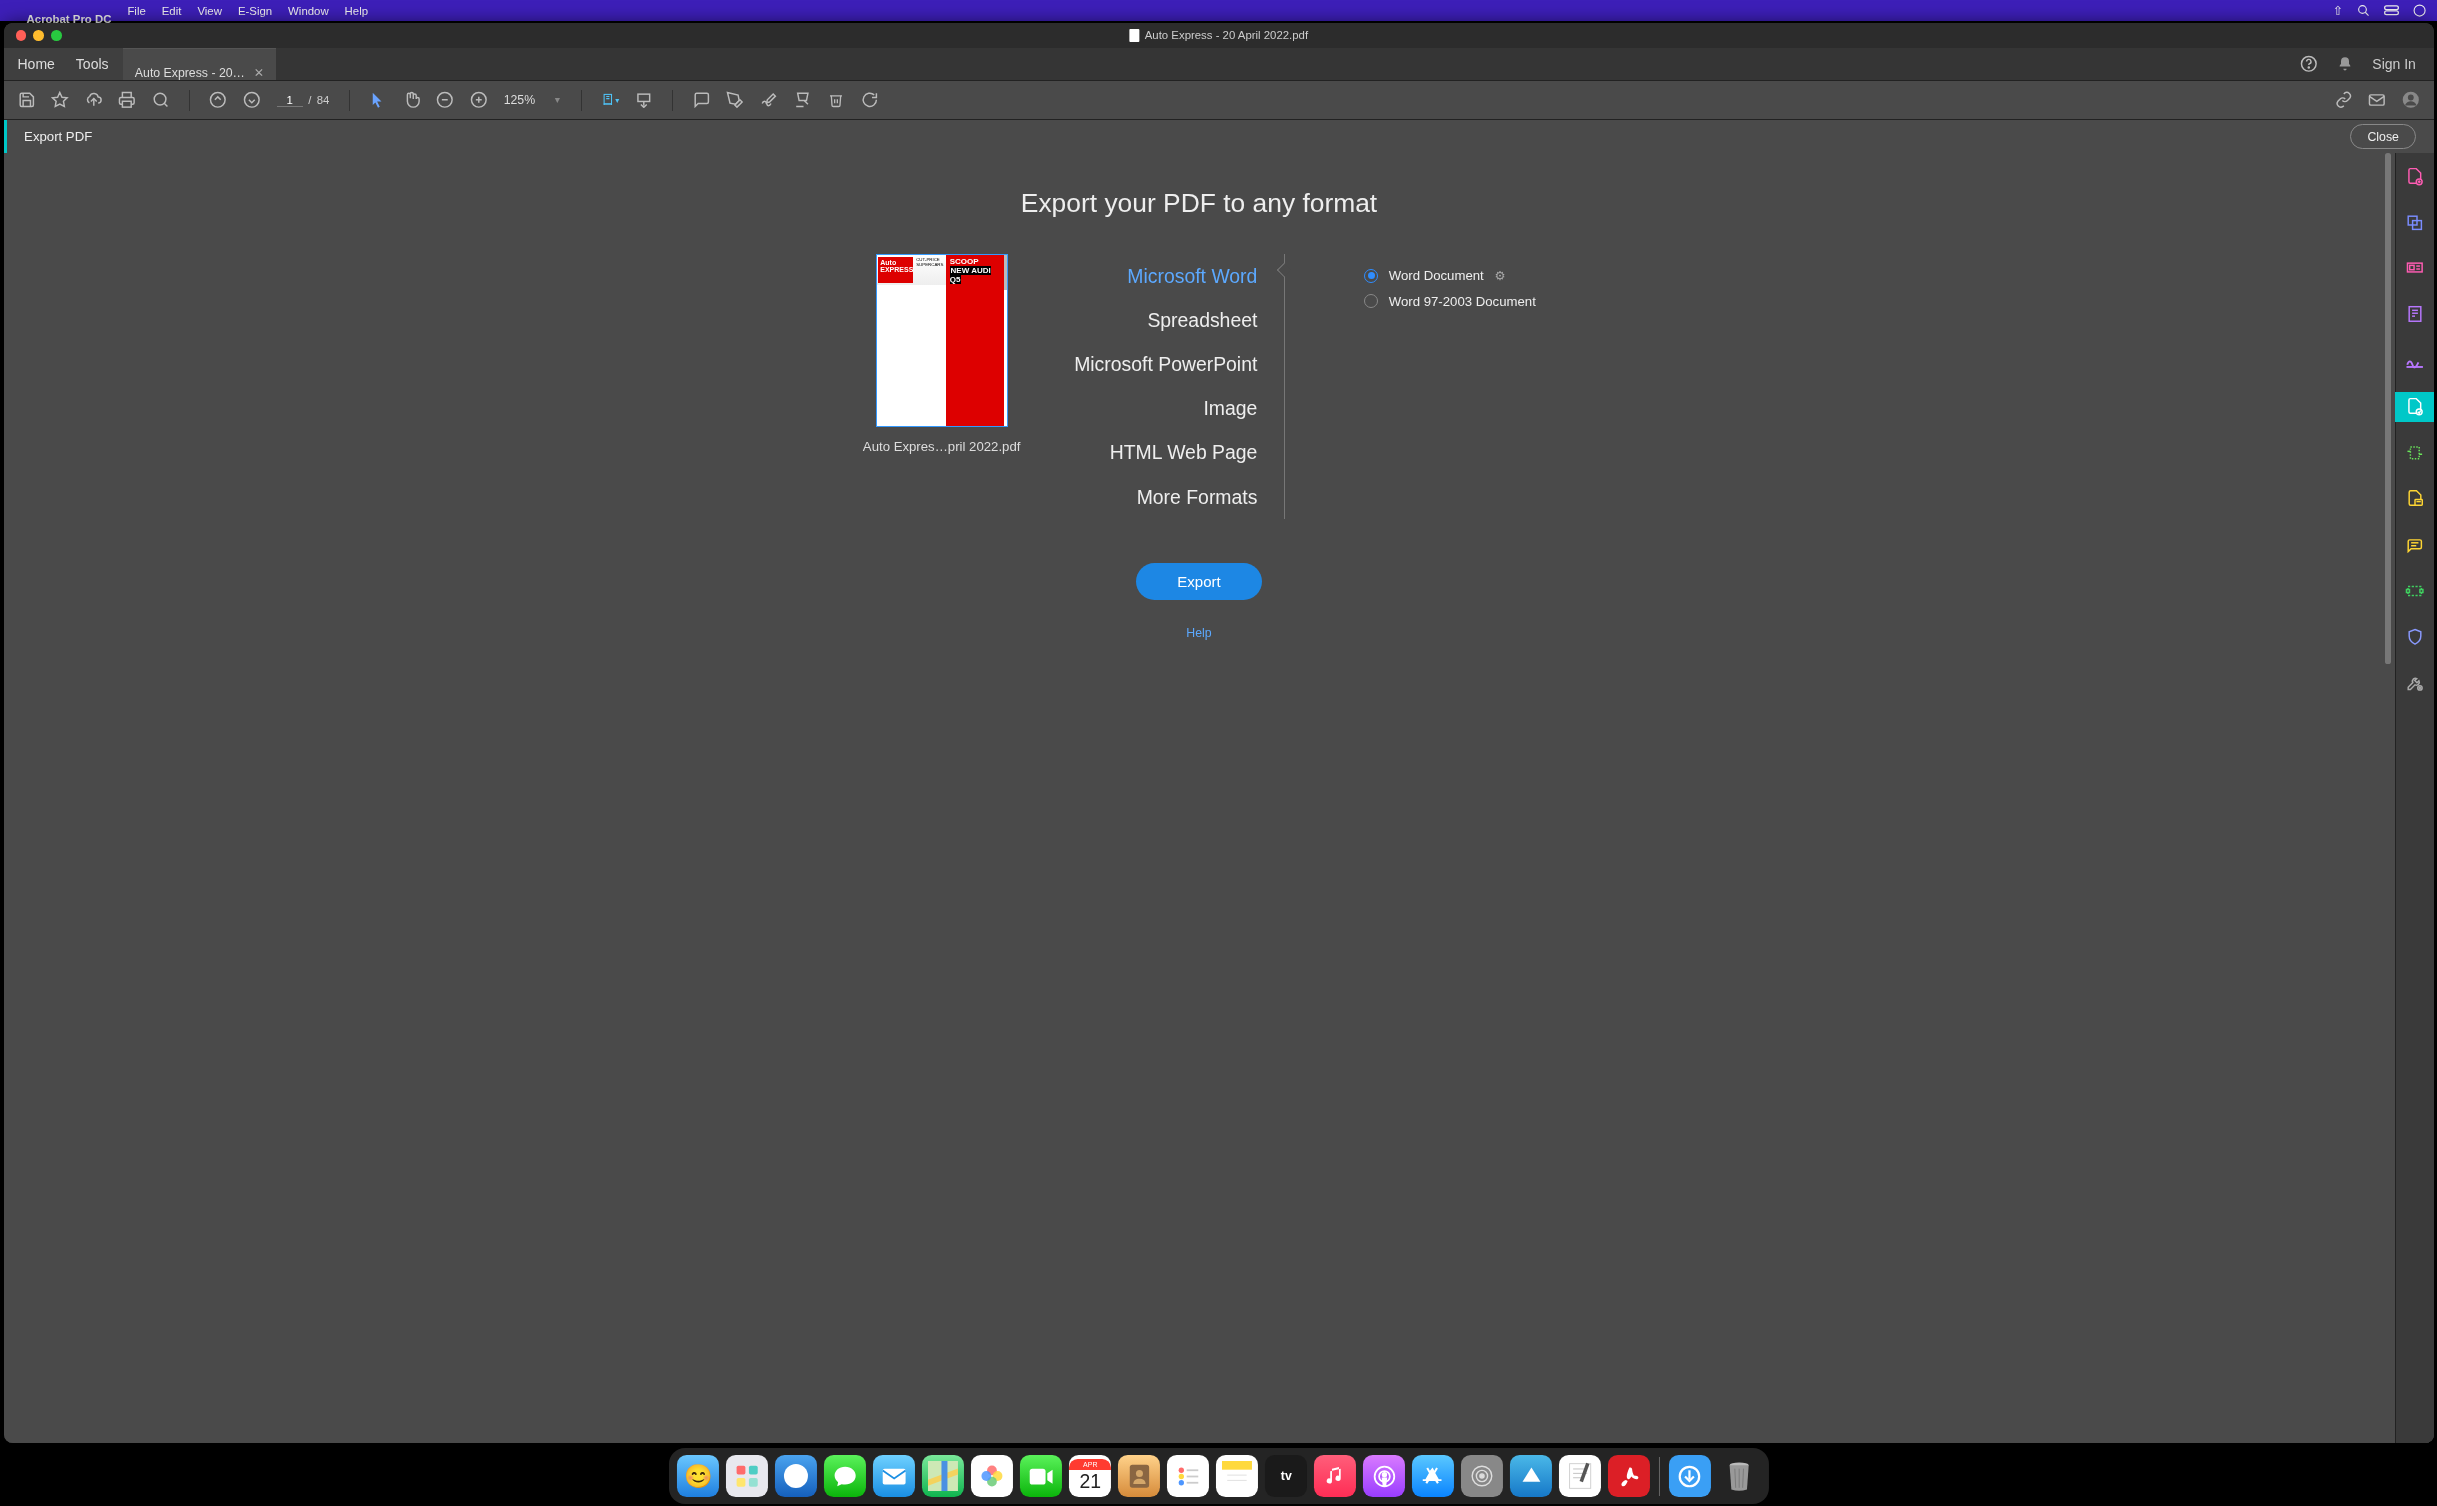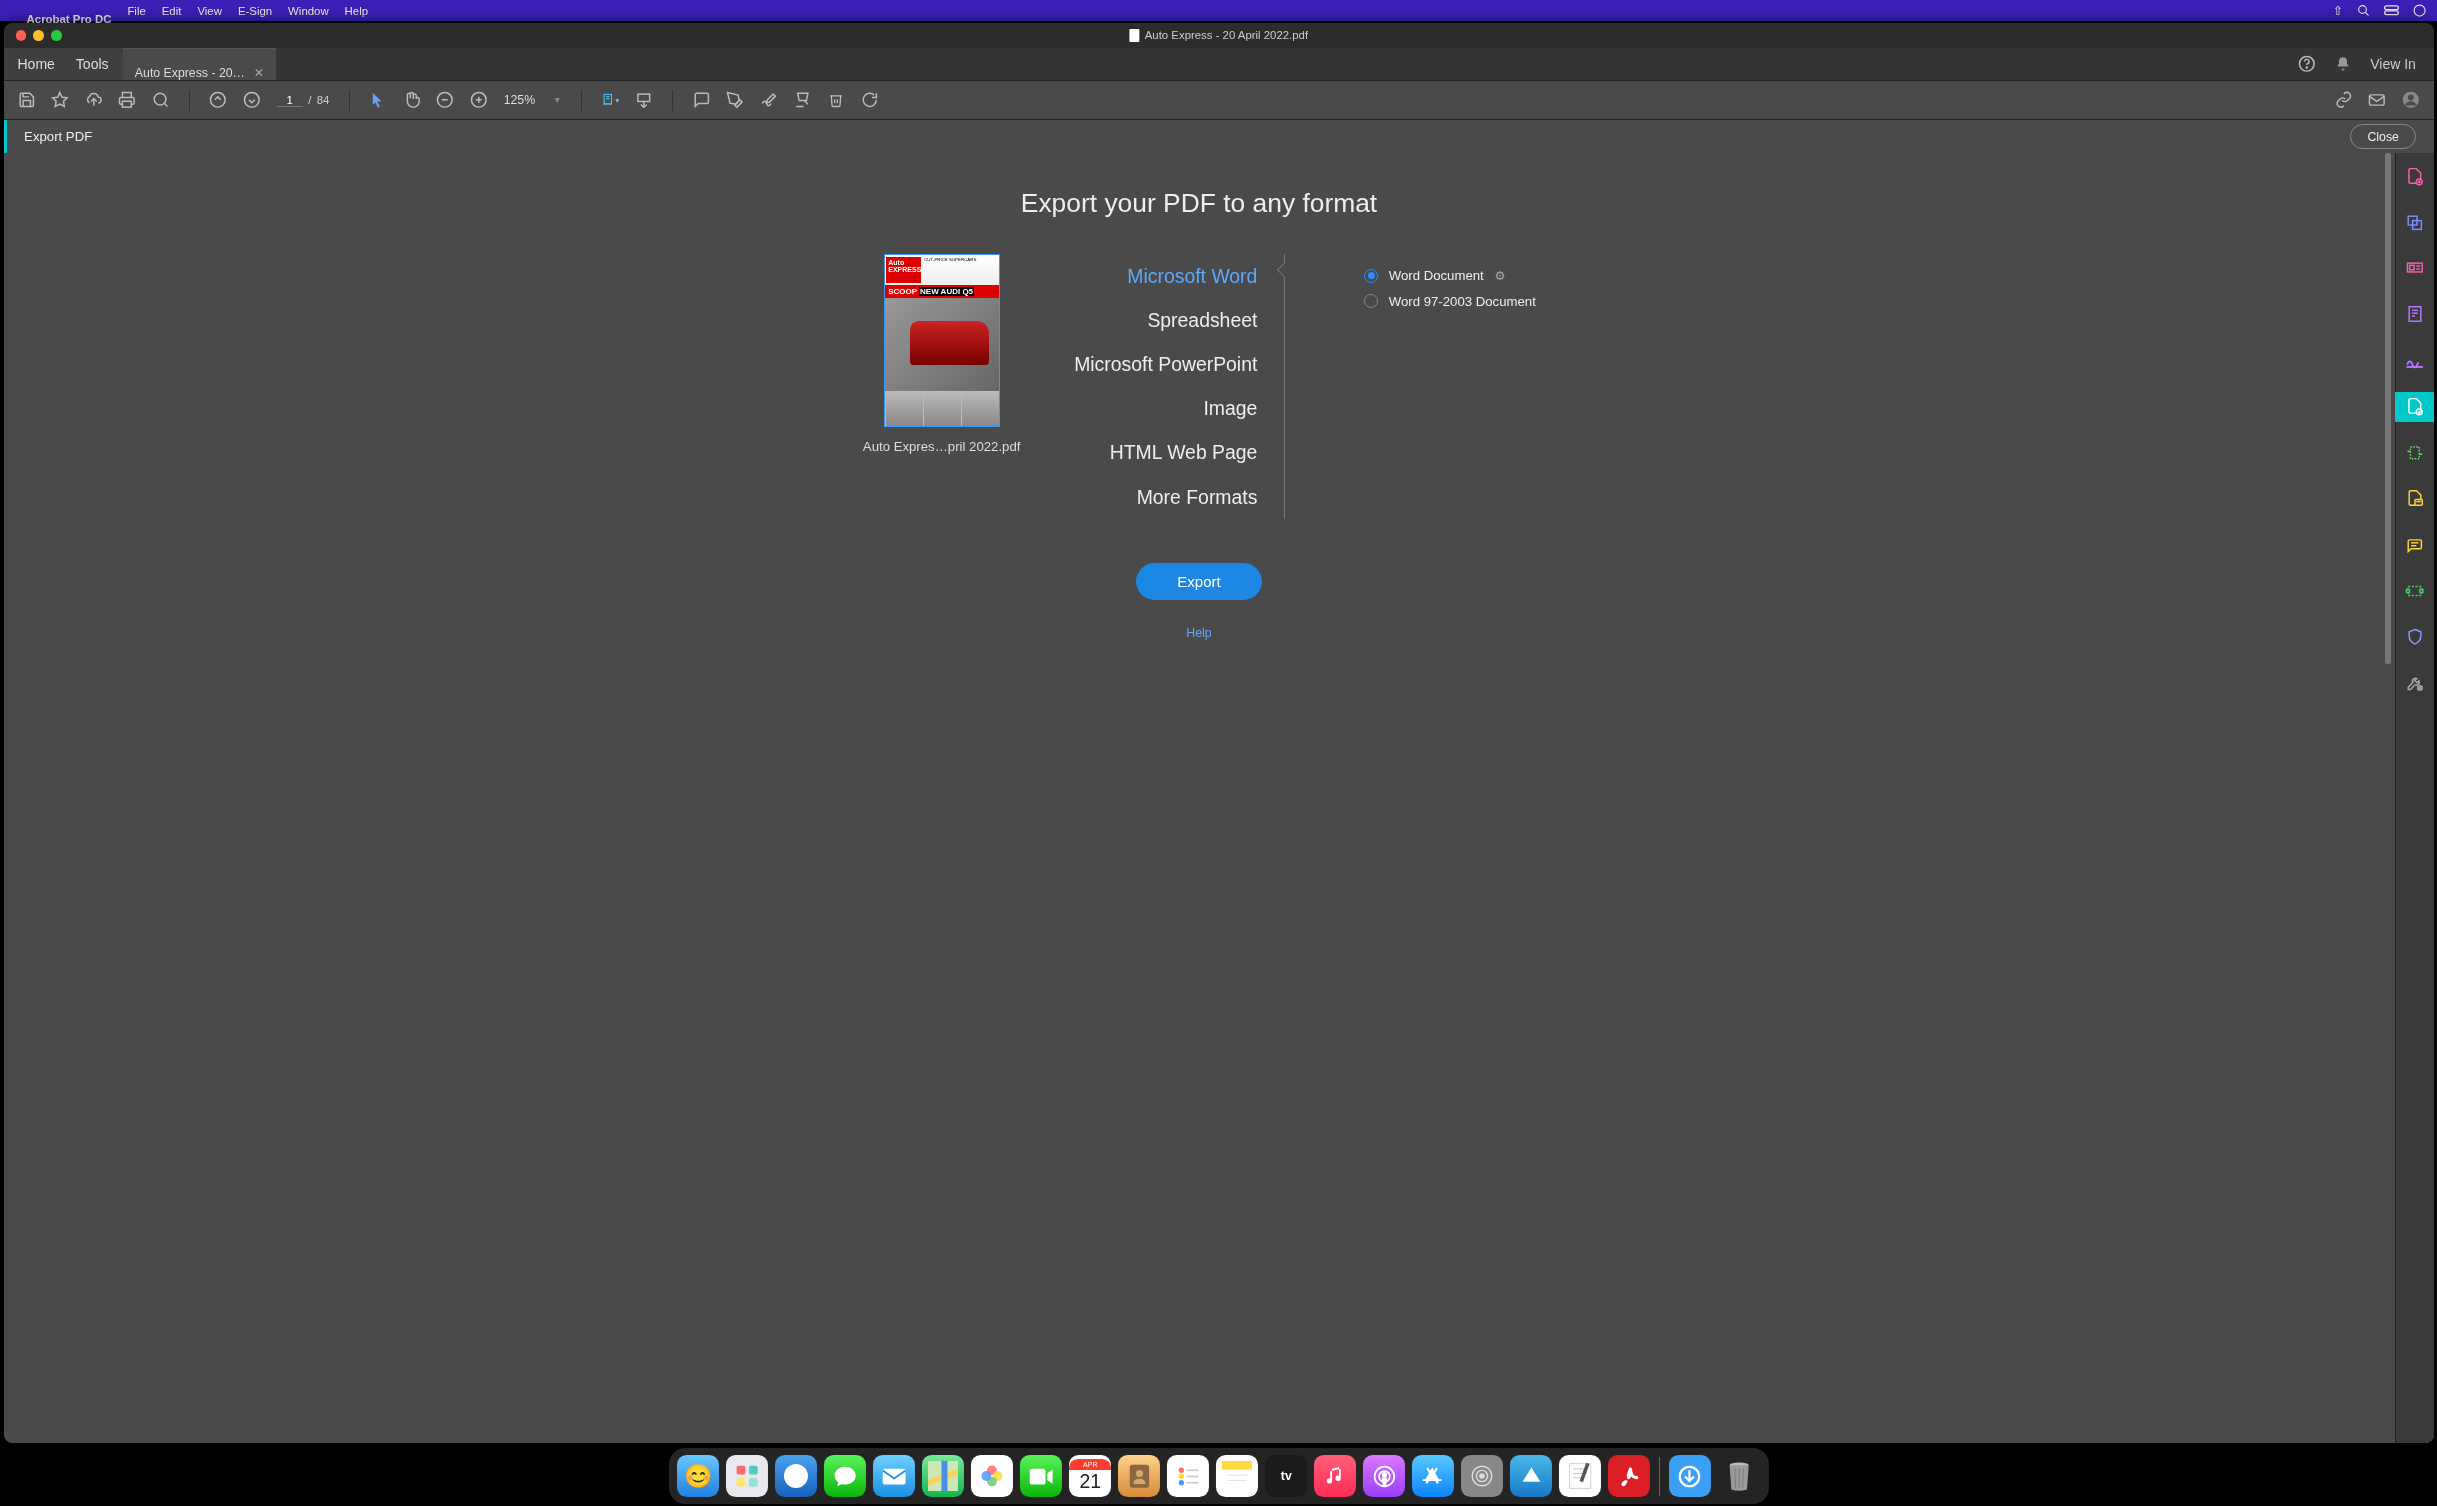--- a/index.html
+++ b/index.html
@@ -49,21 +49,21 @@
 .panelhead .closebtn { border: 0.9px solid #888; border-radius: 16px; padding: 4.4px 16px; font-size: 12.3px; color: #eee; background: transparent; cursor: pointer; }
 
 
 .content { flex: 1; display: flex; background: #4a4a4a; position: relative; }
 .content-main { flex: 1; display: flex; flex-direction: column; align-items: center; padding-top: 35px; color: #eee; overflow: hidden; }
 .content-main h1 { font-size: 26.4px; font-weight: 400; color: #eee; margin-bottom: 35px; }
 
 .export-layout { display: flex; align-items: flex-start; gap: 53px; }
 
 .thumb-col { display: flex; flex-direction: column; align-items: center; width: 159px; }
-.thumb { width: 116px; height: 173px; border: 1.8px solid #3399ff; background: #fff; display: flex; flex-direction: column; font-size: 5.3px; overflow: hidden; position: relative; }
+.thumb { width: 132px; height: 173px; border: 1.8px solid #3399ff; background: #fff; display: flex; font-size: 5.3px; overflow: hidden; position: relative; }
 .thumb .mag-header { height: 30px; background: linear-gradient(#fff,#eee); display: flex; padding: 1.8px; gap: 1.8px; }
 .thumb .mag-logo { width: 35px; background: #d00; color: #fff; font-weight: bold; font-size: 7px; padding: 1.8px; line-height: 1; }
 .thumb .mag-headline1 { flex: 1; font-size: 4.4px; color: #000; padding: 0.9px; line-height: 1.1; }
 .thumb .scoop-band { background: #d00; color: #fff; font-size: 8px; font-weight: bold; text-align: left; padding: 1.8px 3.5px; }
 .thumb .scoop-band span.white { color: #fff; }
 .thumb .hero { flex: 1; background: linear-gradient(135deg,#999,#666); position: relative; }
 .thumb .hero .car { position: absolute; width: 79px; height: 44px; background: linear-gradient(#c22,#700); border-radius: 8.8px 12.3px 3.5px 3.5px; left: 25px; top: 23px; }
 .thumb .bottom-strip { height: 35px; background: #ddd; display: flex; }
 .thumb .bottom-strip div { flex: 1; border-left: 0.9px solid #bbb; background: linear-gradient(#bbb,#888); }
 .thumb-label { margin-top: 12.3px; color: #ddd; font-size: 13.2px; }
@@ -165,21 +165,21 @@
             <circle cx="12" cy="12" r="10"></circle>
             <path d="M9 9a3 3 0 1 1 4 2.8c-.7.4-1 1-1 1.7"></path>
             <circle cx="12" cy="17" r="0.8" fill="#bbb"></circle>
           </svg>
       </span>
       <span>
         <svg width="16" height="17.6" viewBox="0 0 24 24" fill="#999">
             <path d="M12 2a6 6 0 0 0-6 6v4l-2 3v1h16v-1l-2-3V8a6 6 0 0 0-6-6zm0 20a2.5 2.5 0 0 0 2.5-2.5h-5A2.5 2.5 0 0 0 12 22z"></path>
           </svg>
       </span>
-      <span class="signin">View In</span>
+      <span class="signin">Sign In</span>
     </div>
   </div>
 
   <div class="toolbar">
     <span class="ticon">
         <svg width="17.6" height="17.6" viewBox="0 0 24 24" fill="none" stroke="#bbb" stroke-width="2">
           <path d="M19 21H5a2 2 0 0 1-2-2V5a2 2 0 0 1 2-2h11l5 5v11a2 2 0 0 1-2 2z"></path>
           <polyline points="17 21 17 13 7 13 7 21"></polyline>
           <polyline points="7 3 7 8 15 8"></polyline>
         </svg>

